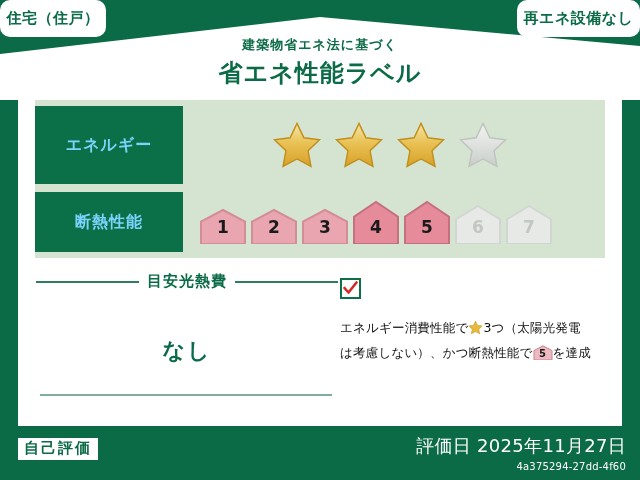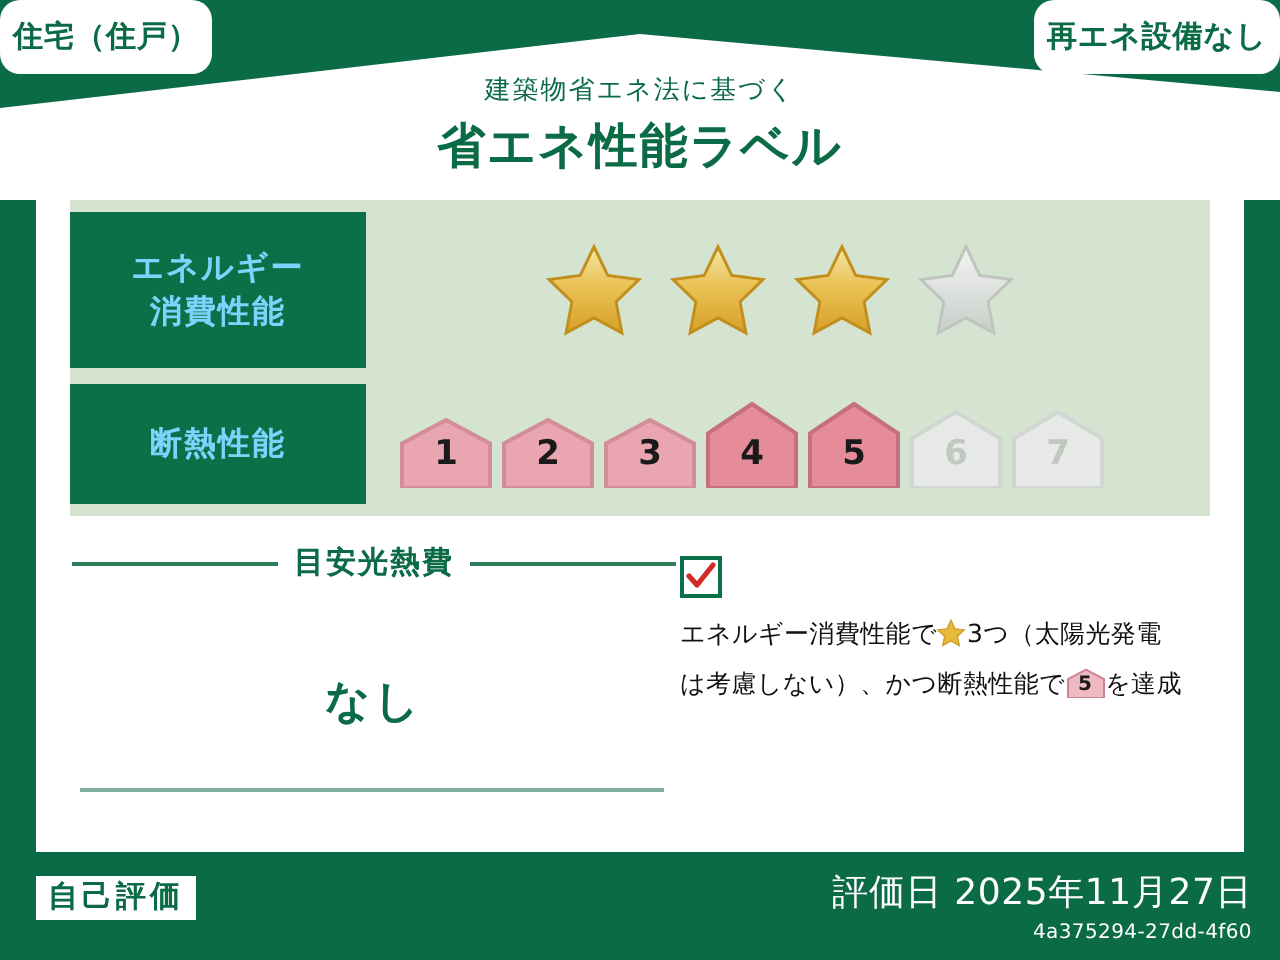--- a/index.html
+++ b/index.html
@@ -25,21 +25,21 @@
   .roof {
     position: absolute; left: 0; top: 0; width: 640px; height: 100px;
     background: #ffffff;
     clip-path: polygon(0 100%, 0 54%, 50% 17%, 100% 46%, 100% 100%);
     z-index: 1;
   }
   .title-block {
     position: absolute; left: 0; top: 36px; width: 640px;
     text-align: center; z-index: 4; color: #0b6b46;
   }
-  .title-sub  { font-size: 13px; font-weight: normal; letter-spacing: 1px; }
+  .title-sub  { font-size: 13px; font-weight: bold; letter-spacing: 1px; }
   .title-main { font-size: 24px; font-weight: bold; letter-spacing: 1px; margin-top: 3px; }
 
   
   .card {
     position: absolute; left: 18px; top: 86px;
     width: 604px; height: 340px;
     background: #ffffff; z-index: 5;
   }
 
   
@@ -103,21 +103,21 @@
 
   .zeh { position: absolute; left: 322px; top: 6px; width: 272px; }
   .zeh-head { display: flex; align-items: center; gap: 8px; }
   .chk {
     width: 21px; height: 21px; border: 2px solid #0b7048; background: #fff;
     position: relative; flex: none;
   }
   .chk svg { position: absolute; left: 1px; top: 1px; }
   .zeh-title { color: #0b6b46; font-size: 19px; font-weight: bold; letter-spacing: .5px; }
   .zeh-desc {
-    margin-top: 7px; font-size: 12.5px; line-height: 1.75;
+    margin-top: 18px; font-size: 12.5px; line-height: 1.75;
     color: #111; letter-spacing: .2px;
   }
   .zeh-desc .mini-star { display: inline-block; vertical-align: -3px; }
   .badge5 {
     display: inline-block; vertical-align: -3px;
     width: 20px; height: 15px; position: relative;
   }
   .badge5 svg { position: absolute; left: 0; top: 0; }
   .badge5 i {
     position: absolute; left: 0; top: 0; width: 20px; height: 15px;
@@ -152,21 +152,20 @@
   <div class="title-main">省エネ性能ラベル</div>
 </div>
 
 <div class="card">
 
   <div class="perf">
 
     <div class="perf-row row-energy">
       <div class="row-label">
         <span>エネルギー</span>
-        <span>消費性能</span>
       </div>
       <div class="row-body">
         <div class="stars" id="stars">
             <svg viewBox="0 0 24 24" class="star">
               <defs>
                 <linearGradient id="g0" x1="0" y1="0" x2="0" y2="1">
                   <stop offset="0" stop-color="#f6e6a8"></stop>
                   <stop offset="0.45" stop-color="#e9c255"></stop>
                   <stop offset="1" stop-color="#d8a02a"></stop>
                 </linearGradient>

